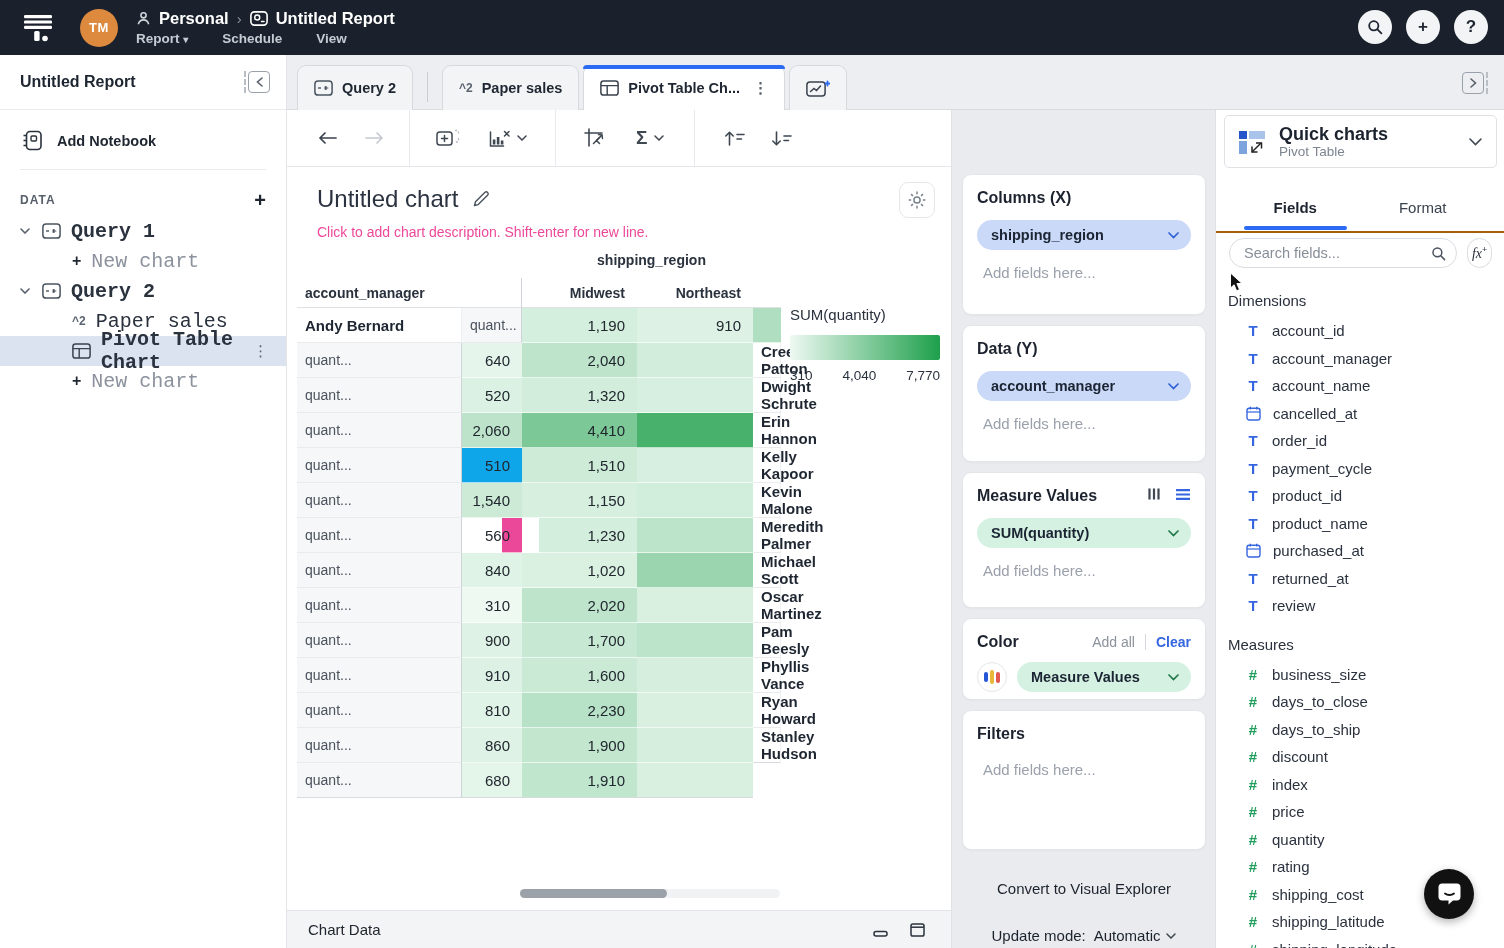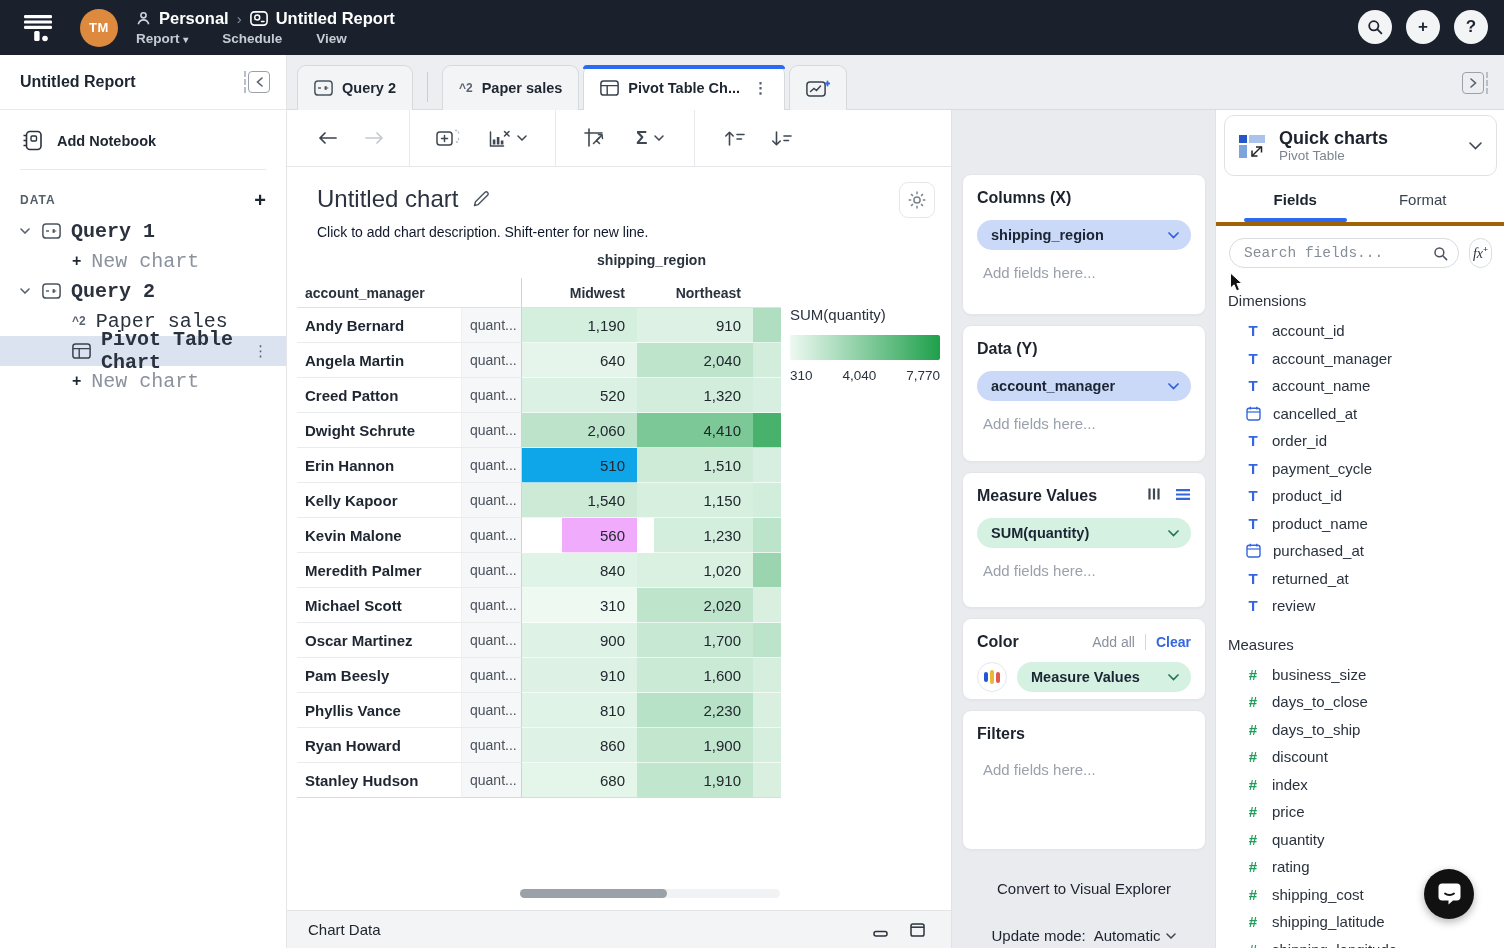--- a/index.html
+++ b/index.html
@@ -68,21 +68,21 @@
   
   .main { position:absolute; left:287px; top:110px; width:665px; height:838px; background:#fff;
     border-right:1px solid #e0e3e6; }
   .toolbar { height:57px; border-bottom:1px solid #e5e7ea; display:flex; align-items:center; padding-left:30px; }
   .tb-btn { display:flex; align-items:center; cursor:pointer; }
   .tb-sep { width:1px; height:56px; background:#e7e9ec; }
   .chart-head { position:absolute; left:30px; top:75px; display:flex; align-items:center; gap:14px; }
   .chart-title { font-size:24px; color:#2b3340; font-weight:normal; }
   .gear-btn { position:absolute; right:16px; top:72px; width:36px; height:36px; border:1px solid #e5e7ea;
     border-radius:9px; display:flex; align-items:center; justify-content:center; cursor:pointer; background:#fff; }
-  .chart-desc { position:absolute; left:30px; top:114px; font-size:14px; color:#0f172a; }
+  .chart-desc { position:absolute; left:30px; top:114px; font-size:14px; color:#ec4899; }
 
   
   .pivot { position:absolute; left:10px; top:142px; width:484px; }
   .pgrid { display:grid; grid-template-columns:165px 60px 115px 116px 28px; }
   .pg-dimension { grid-column:3 / 6; height:26px; text-align:center; font-size:14px; font-weight:bold; color:#2a323e; }
   .pg-corner { grid-column:1 / 3; height:26px; }
   .pg-h { height:30px; font-size:14px; font-weight:bold; color:#2a323e; display:flex; align-items:center;
     border-bottom:1px solid #dfe2e5; }
   .pg-h-left { padding-left:8px; }
   .pg-h-quant { border-right:1px solid #cfd3d8; }
@@ -137,36 +137,36 @@
   .color-row .pill { flex:1; }
   .cfg-footer { text-align:center; }
   .convert-link { font-size:15px; color:#1c232e; margin:12px 0 0; padding:8px; display:inline-block; cursor:pointer; }
   .update-row { margin-top:22px; font-size:15px; color:#1c232e; display:flex; justify-content:center;
     align-items:center; gap:8px; }
   .update-value { display:flex; align-items:center; gap:6px; cursor:pointer; }
 
   
   .fields-panel { position:absolute; left:1215px; top:110px; width:289px; height:838px; background:#fff;
     border-left:1px solid #dfe2e5; overflow:hidden; }
-  .qc-box { position:absolute; left:8px; top:5px; width:273px; height:61px; border:1px solid #dfe2e5;
-    border-radius:10px; display:flex; align-items:center; padding:0 14px 0 12px; cursor:pointer; background:#fff; }
+  .qc-box { position:absolute; left:8px; top:5px; width:273px; height:53px; border:1px solid #dfe2e5;
+    border-radius:5px; display:flex; align-items:center; padding:0 14px 0 12px; cursor:pointer; background:#fff; }
   .qc-text { margin-left:12px; flex:1; }
   .qc-title { font-size:18px; font-weight:bold; color:#1c232e; line-height:20px; }
   .qc-sub { font-size:13.5px; color:#7c8590; }
-  .fp-tabs { position:absolute; left:0; top:66px; width:100%; height:50px; border-bottom:4px solid #a16207;
+  .fp-tabs { position:absolute; left:0; top:73px; width:100%; height:50px; border-bottom:2px solid #a16207;
     display:flex; justify-content:center; gap:70px; align-items:center; }
   .fp-tab { font-size:15px; color:#3a424d; cursor:pointer; position:relative; padding:14px 6px; }
   .fp-tab.active { font-weight:bold; color:#1c232e; }
   .fp-tab.active::after { content:""; position:absolute; left:-24px; right:-24px; bottom:0; height:3.5px;
     background:#2b6bf3; border-radius:2px; }
   .search-row { position:absolute; left:13px; top:128px; width:263px; display:flex; gap:10px; }
   .search-box { flex:1; height:30px; border:1px solid #d9dce0; border-radius:15px; display:flex;
     align-items:center; padding:0 10px 0 14px; }
   .search-box input { border:none; outline:none; flex:1; font-size:14.5px; color:#2a323e;
-    font-family:Liberation Mono, monospace; background:transparent; }
+    font-family:Liberation Sans, sans-serif; background:transparent; }
   .search-box input::placeholder { color:#868e98; }
   .fx-btn { width:36px; height:30px; border:1px solid #d9dce0; border-radius:15px; display:flex;
     align-items:center; justify-content:center; cursor:pointer; font-family:"Liberation Serif",serif;
     font-style:italic; font-size:14px; color:#2a323e; }
   .fx-btn sup { font-size:9px; font-style:normal; font-weight:bold; }
   .fields-scroll { position:absolute; left:0; top:168px; width:100%; }
   .fgroup-label { font-size:15px; color:#2a313c; margin:14px 0 8px 12px; }
   .f-item { height:27.5px; display:flex; align-items:center; gap:12px; padding-left:30px; font-size:15px;
     color:#2a323e; cursor:pointer; }
   .t-icn { color:#3566e0; font-size:15px; font-weight:bold; width:14px; text-align:center; }
@@ -462,21 +462,20 @@
         <div class="pg-h pg-h-left">account_manager</div>
         <div class="pg-h pg-h-quant"></div>
         <div class="pg-h pg-h-val">Midwest</div>
         <div class="pg-h pg-h-val">Northeast</div>
         <div class="pg-h"></div>
         <div class="pv-cell pv-name">Andy Bernard</div>
         <div class="pv-cell pv-quant">quant...</div>
         <div class="pv-cell pv-val" style="background: rgb(213, 239, 222);">1,190</div>
         <div class="pv-cell pv-val" style="background: rgb(221, 242, 229);">910</div>
         <div class="pv-cell pv-partial" style="background: rgb(176, 222, 192);"></div>
-        <div class="pv-cell pv-name">Angela Martin</div>
         <div class="pv-cell pv-quant">quant...</div>
         <div class="pv-cell pv-val" style="background: rgb(229, 245, 235);">640</div>
         <div class="pv-cell pv-val" style="background: rgb(190, 228, 203);">2,040</div>
         <div class="pv-cell pv-partial" style="background: rgb(211, 237, 220);"></div>
         <div class="pv-cell pv-name">Creed Patton</div>
         <div class="pv-cell pv-quant">quant...</div>
         <div class="pv-cell pv-val" style="background: rgb(219, 241, 227);">520</div>
         <div class="pv-cell pv-val" style="background: rgb(210, 237, 219);">1,320</div>
         <div class="pv-cell pv-partial" style="background: rgb(215, 239, 224);"></div>
         <div class="pv-cell pv-name">Dwight Schrute</div>
@@ -489,21 +488,21 @@
         <div class="pv-cell pv-val" style="background: #0ea5e9;">510</div>
         <div class="pv-cell pv-val" style="background: rgb(205, 235, 215);">1,510</div>
         <div class="pv-cell pv-partial" style="background: rgb(215, 239, 224);"></div>
         <div class="pv-cell pv-name">Kelly Kapoor</div>
         <div class="pv-cell pv-quant">quant...</div>
         <div class="pv-cell pv-val" style="background: rgb(204, 234, 214);">1,540</div>
         <div class="pv-cell pv-val" style="background: rgb(215, 239, 223);">1,150</div>
         <div class="pv-cell pv-partial" style="background: rgb(209, 237, 219);"></div>
         <div class="pv-cell pv-name">Kevin Malone</div>
         <div class="pv-cell pv-quant">quant...</div>
-        <div class="pv-cell pv-val" style="background: #f0abfc; margin-left: 40px;">560</div>
+        <div class="pv-cell pv-val" style="background: #ec4899; margin-left: 40px;">560</div>
         <div class="pv-cell pv-val" style="background: rgb(212, 238, 221); margin-left: 17px;">1,230</div>
         <div class="pv-cell pv-partial" style="background: rgb(188, 228, 202);"></div>
         <div class="pv-cell pv-name">Meredith Palmer</div>
         <div class="pv-cell pv-quant">quant...</div>
         <div class="pv-cell pv-val" style="background: rgb(223, 243, 230);">840</div>
         <div class="pv-cell pv-val" style="background: rgb(218, 241, 226);">1,020</div>
         <div class="pv-cell pv-partial" style="background: rgb(155, 213, 175);"></div>
         <div class="pv-cell pv-name">Michael Scott</div>
         <div class="pv-cell pv-quant">quant...</div>
         <div class="pv-cell pv-val" style="background: rgb(238, 249, 242);">310</div>

